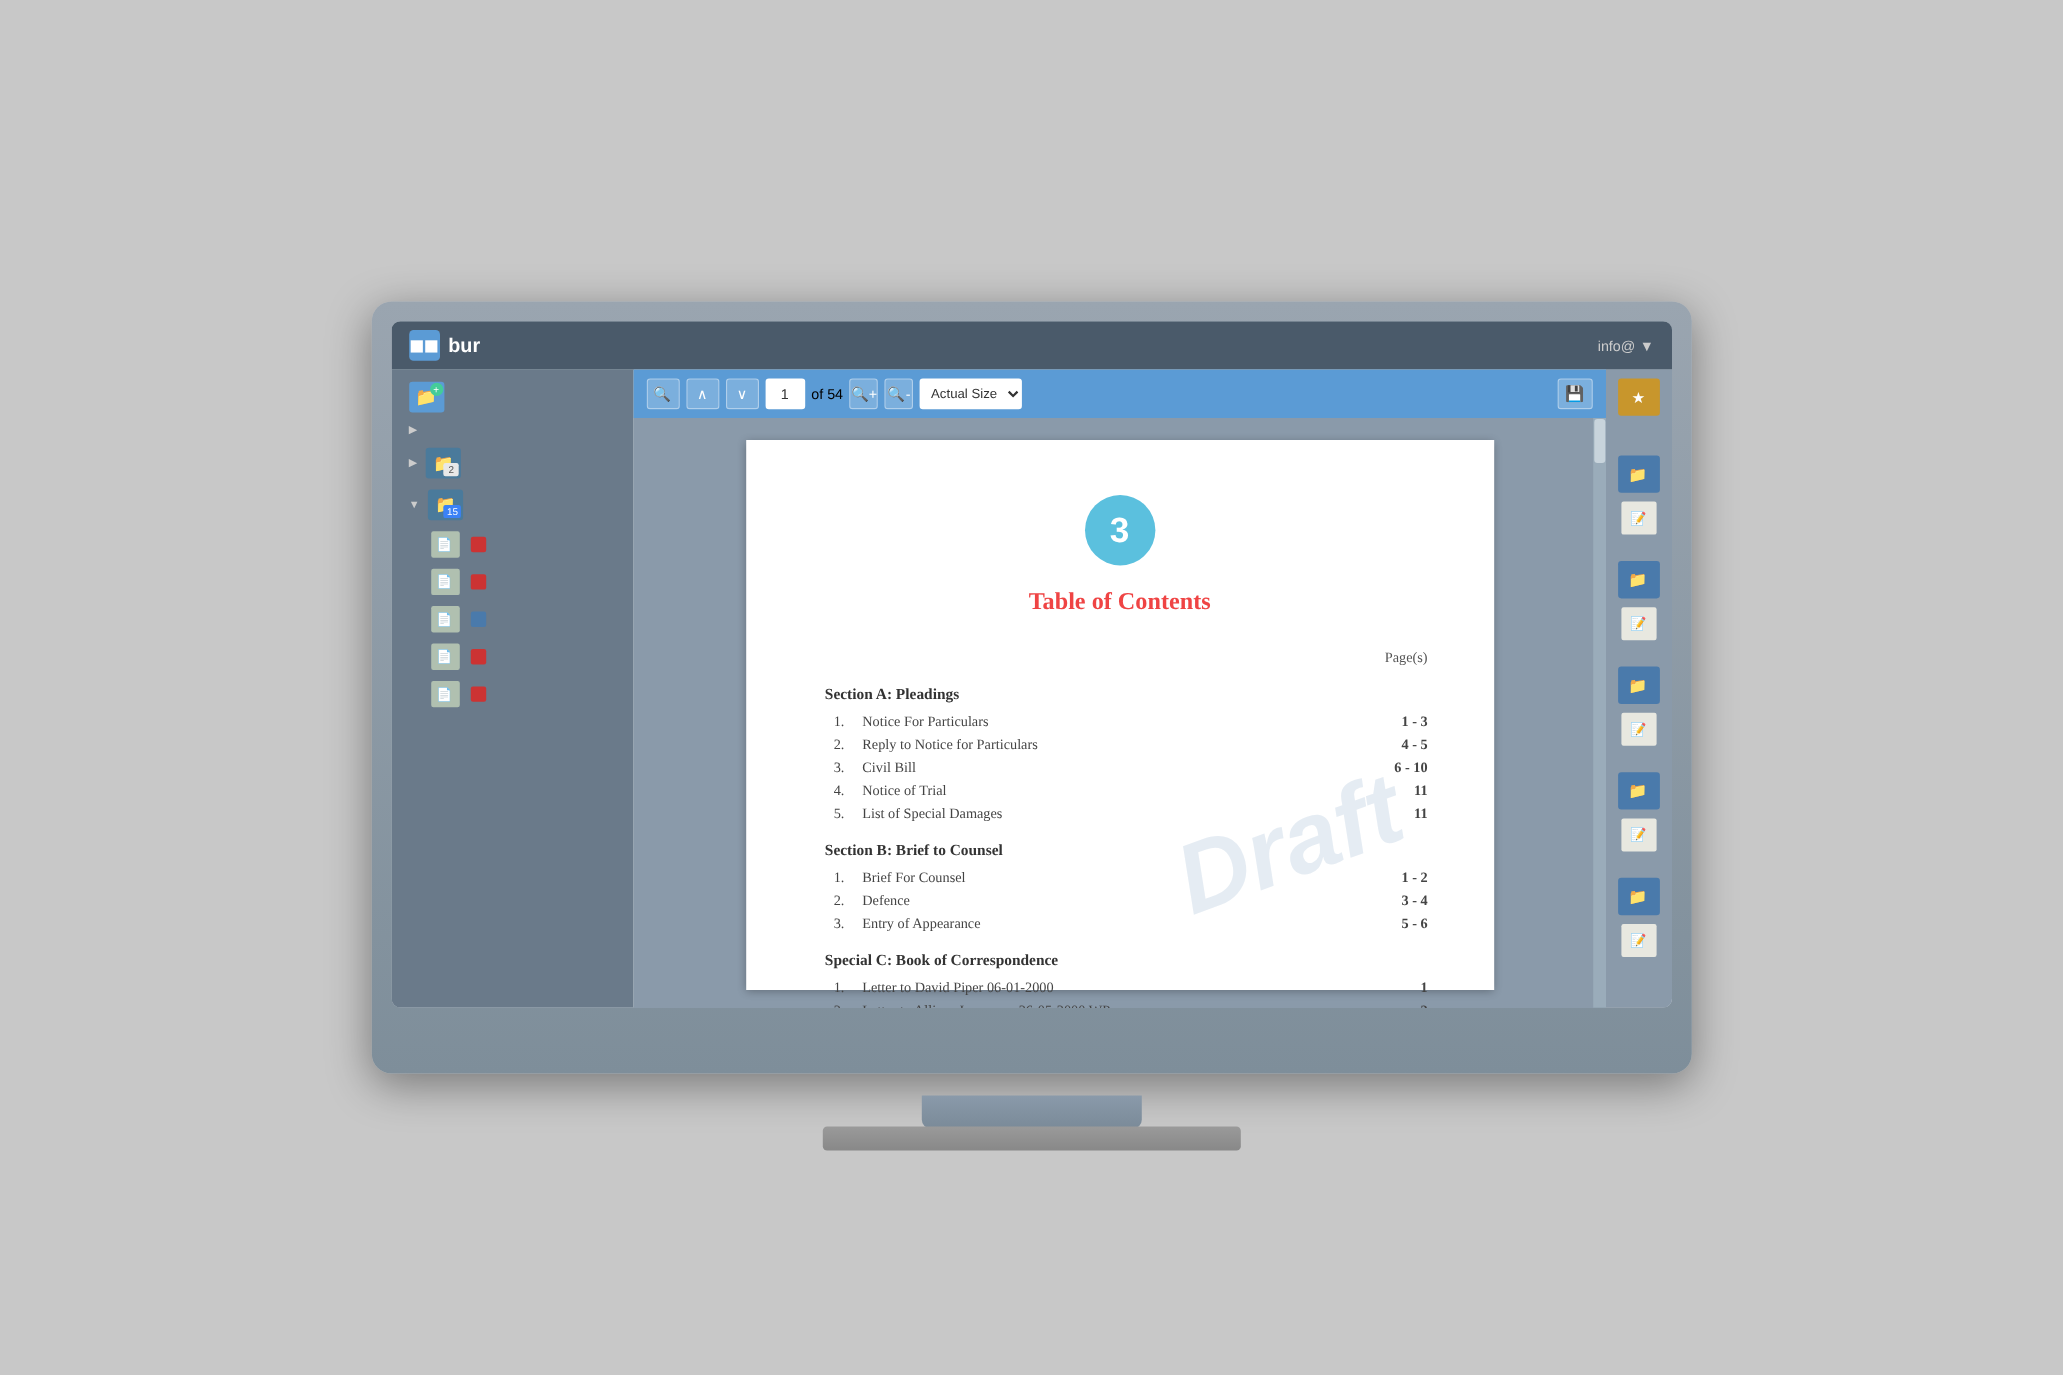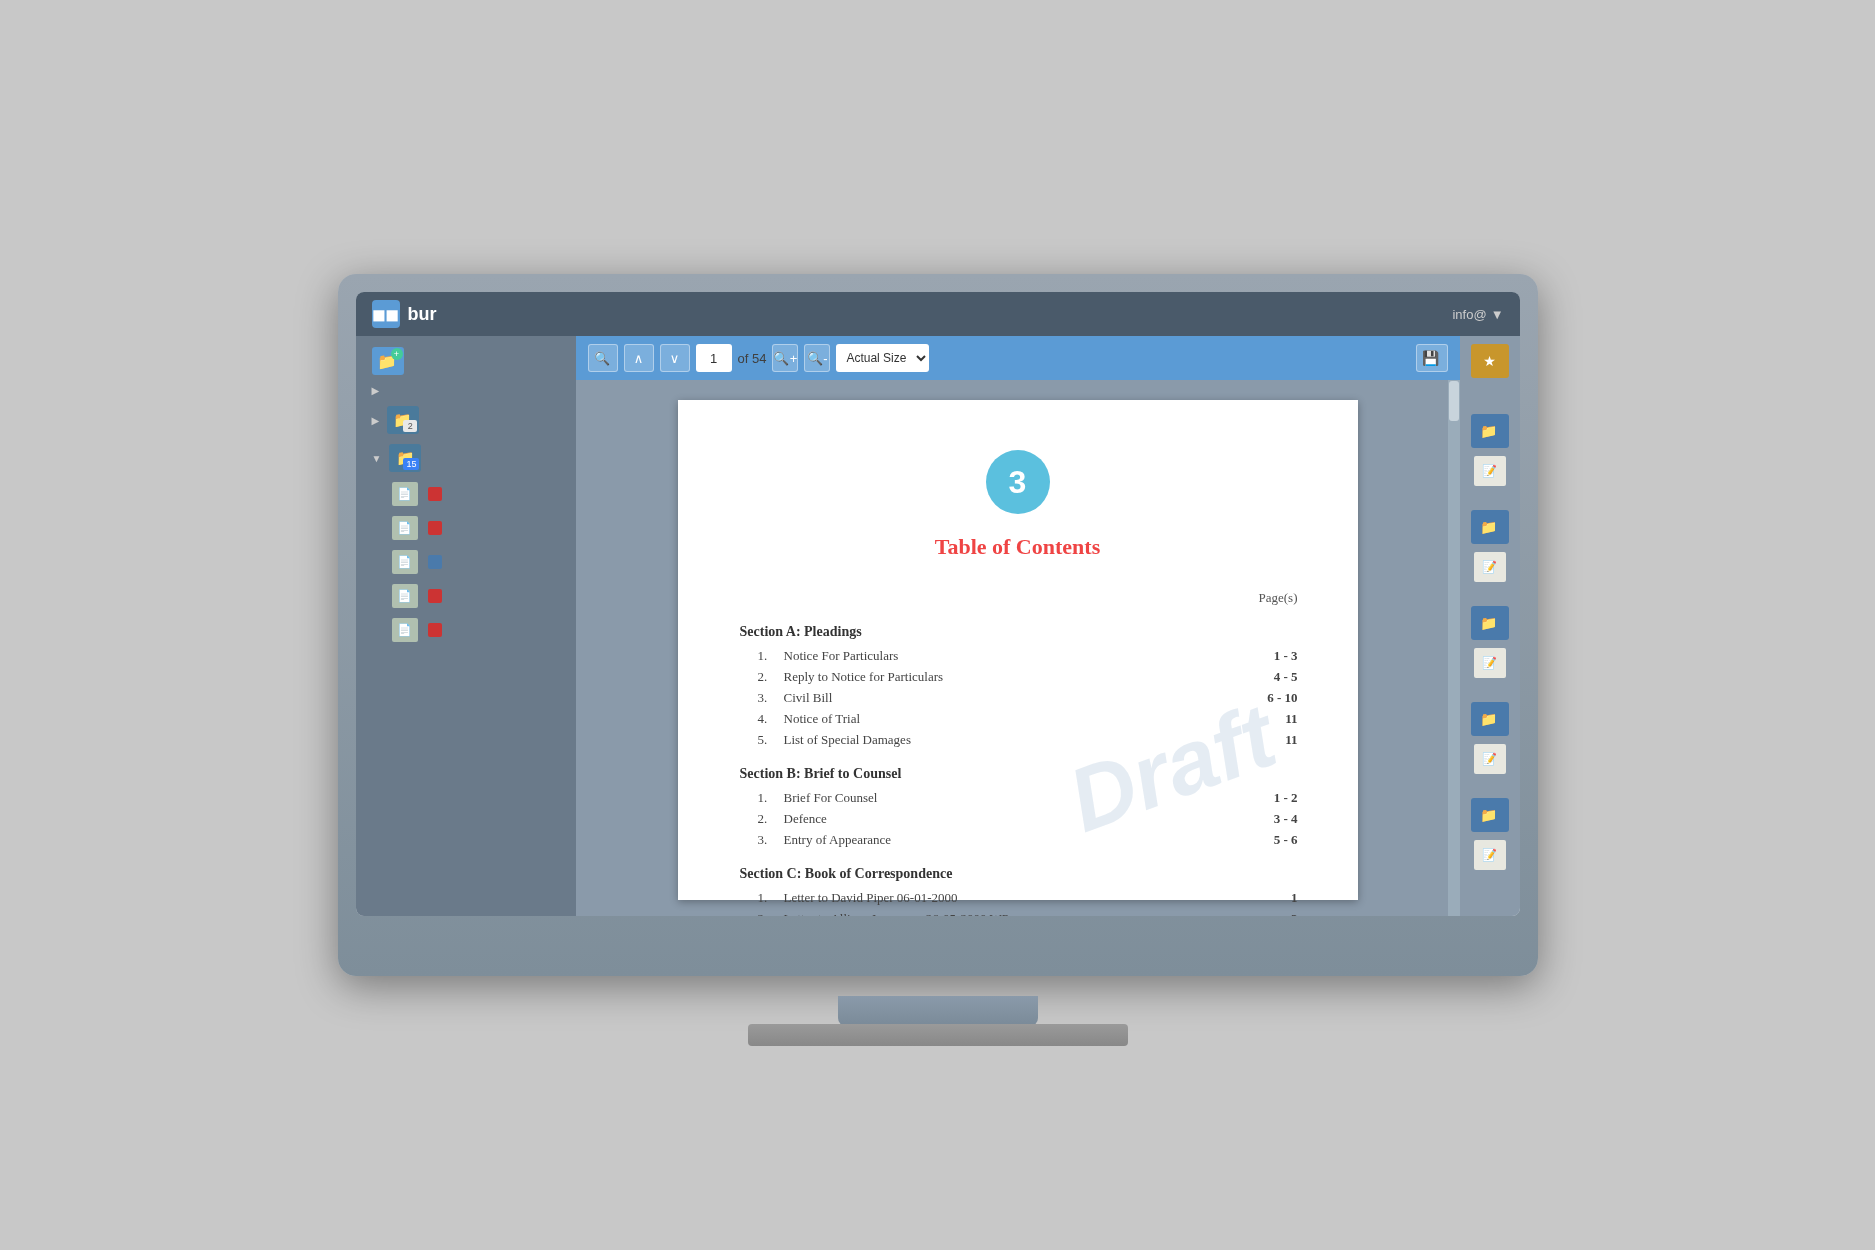--- a/index.html
+++ b/index.html
@@ -189,21 +189,21 @@
       border: none;
       border-radius: 3px;
       width: 36px;
       height: 28px;
       text-align: center;
       font-size: 13px;
       color: #333;
     }
 
     .toolbar-label {
-      color: #404040;
+      color: #000000;
       font-size: 13px;
     }
 
     .toolbar-select {
       background: white;
       border: none;
       border-radius: 3px;
       height: 28px;
       padding: 0 6px;
       font-size: 12px;
@@ -288,21 +288,21 @@
       font-size: 13px;
       color: #555;
       margin-bottom: 16px;
       font-family: 'Times New Roman', serif;
     }
 
     .toc-section-header {
       font-size: 14px;
       font-weight: bold;
       color: #333;
-      margin: 18px 0 8px 2px;
+      margin: 18px 0 8px 12px;
       font-family: 'Times New Roman', serif;
     }
 
     .toc-item {
       display: flex;
       align-items: baseline;
       margin: 5px 0;
       font-size: 13px;
       color: #444;
       font-family: 'Times New Roman', serif;
@@ -564,21 +564,21 @@
                   <div class="toc-item">
                     <span class="toc-num">2.</span>
                     <span class="toc-text">Defence</span>
                     <span class="toc-pages">3 - 4</span>
                   </div>
                   <div class="toc-item">
                     <span class="toc-num">3.</span>
                     <span class="toc-text">Entry of Appearance</span>
                     <span class="toc-pages">5 - 6</span>
                   </div>
-                  <div class="toc-section-header">Section C:  Book of Correspondence</div>
+                  <div class="toc-section-header">Special C:  Book of Correspondence</div>
                   <div class="toc-item">
                     <span class="toc-num">1.</span>
                     <span class="toc-text">Letter to David Piper 06-01-2000</span>
                     <span class="toc-pages">1</span>
                   </div>
                   <div class="toc-item">
                     <span class="toc-num">2.</span>
                     <span class="toc-text">Letter to Allianz Insurance 26-05-2000 WP</span>
                     <span class="toc-pages">2</span>
                   </div>

